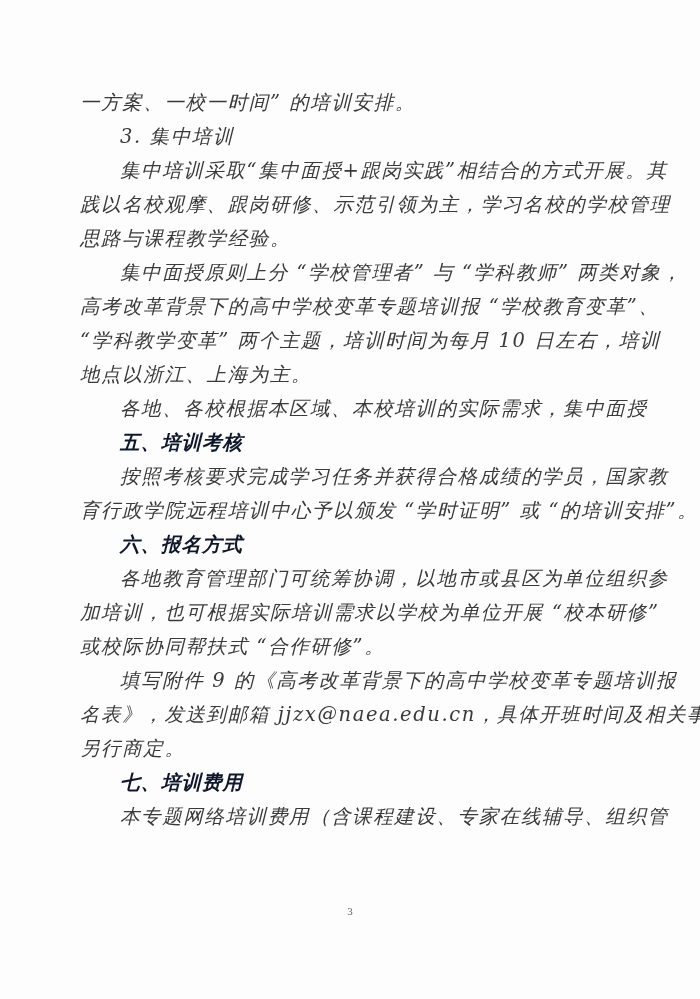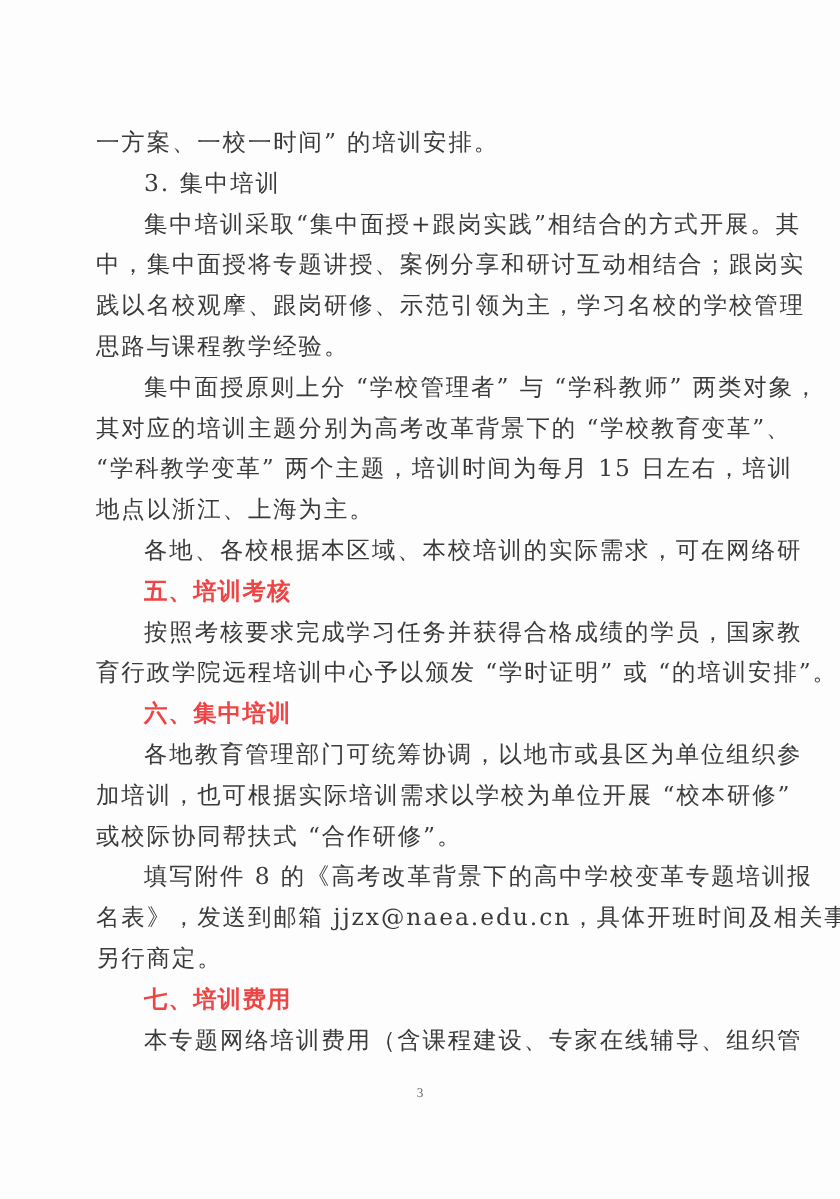--- a/index.html
+++ b/index.html
@@ -1,51 +1,50 @@
 <!DOCTYPE html>
 <html><head>
 <meta charset="utf-8">
 <style>
   html, body { margin: 0; padding: 0; background: #ffffff; }
   body { width: 700px; height: 999px; position: relative; overflow: hidden;
          font-family: "DejaVu Serif", "Liberation Serif", serif; color: #3a3a3a; }
   .page { position: absolute; left: 0; top: 0; width: 700px; height: 999px; background: #fdfdfd; }
-  .content { position: absolute; left: 80px; top: 102px; width: 530px; }
+  .content { position: absolute; left: 80px; top: 86px; width: 530px; font-style: italic; }
   .line { height: 34px; line-height: 34px; font-size: 19.5px; white-space: nowrap;
           letter-spacing: 1.6px; overflow: visible; }
   .indent { padding-left: 40px; }
   .heading { font-family: "DejaVu Sans", "Liberation Sans", sans-serif; font-weight: bold;
-             color: #ef4444; letter-spacing: 1px; }
+             color: #0f172a; letter-spacing: 1px; }
   .justify { text-align: justify; text-align-last: justify; }
   .page-num { position: absolute; top: 905px; left: 0; width: 700px; text-align: center;
               font-size: 11px; color: #666; font-family: "Liberation Serif", serif; }
 </style>
 </head>
 <body>
 
 <div class="page">
   <div class="content">
     <div class="line">一方案、一校一时间” 的培训安排。</div>
     <div class="line indent">3. 集中培训</div>
     <div class="line indent justify">集中培训采取“集中面授+跟岗实践”相结合的方式开展。其</div>
-    <div class="line justify">中，集中面授将专题讲授、案例分享和研讨互动相结合；跟岗实</div>
     <div class="line justify">践以名校观摩、跟岗研修、示范引领为主，学习名校的学校管理</div>
     <div class="line">思路与课程教学经验。</div>
     <div class="line indent justify">集中面授原则上分 “学校管理者” 与 “学科教师” 两类对象，</div>
-    <div class="line justify">其对应的培训主题分别为高考改革背景下的 “学校教育变革”、</div>
-    <div class="line justify">“学科教学变革” 两个主题，培训时间为每月 15 日左右，培训</div>
+    <div class="line justify">高考改革背景下的高中学校变革专题培训报 “学校教育变革”、</div>
+    <div class="line justify">“学科教学变革” 两个主题，培训时间为每月 10 日左右，培训</div>
     <div class="line">地点以浙江、上海为主。</div>
-    <div class="line indent justify">各地、各校根据本区域、本校培训的实际需求，可在网络研</div>
+    <div class="line indent justify">各地、各校根据本区域、本校培训的实际需求，集中面授</div>
     <div class="line indent heading">五、培训考核</div>
     <div class="line indent justify">按照考核要求完成学习任务并获得合格成绩的学员，国家教</div>
     <div class="line justify">育行政学院远程培训中心予以颁发 “学时证明” 或 “的培训安排”。</div>
-    <div class="line indent heading">六、集中培训</div>
+    <div class="line indent heading">六、报名方式</div>
     <div class="line indent justify">各地教育管理部门可统筹协调，以地市或县区为单位组织参</div>
     <div class="line justify">加培训，也可根据实际培训需求以学校为单位开展 “校本研修”</div>
     <div class="line">或校际协同帮扶式 “合作研修”。</div>
-    <div class="line indent justify">填写附件 8 的《高考改革背景下的高中学校变革专题培训报</div>
+    <div class="line indent justify">填写附件 9 的《高考改革背景下的高中学校变革专题培训报</div>
     <div class="line justify">名表》，发送到邮箱 jjzx@naea.edu.cn，具体开班时间及相关事宜</div>
     <div class="line">另行商定。</div>
     <div class="line indent heading">七、培训费用</div>
     <div class="line indent justify">本专题网络培训费用（含课程建设、专家在线辅导、组织管</div>
   </div>
   <div class="page-num">3</div>
 </div>
 
 </body></html>

